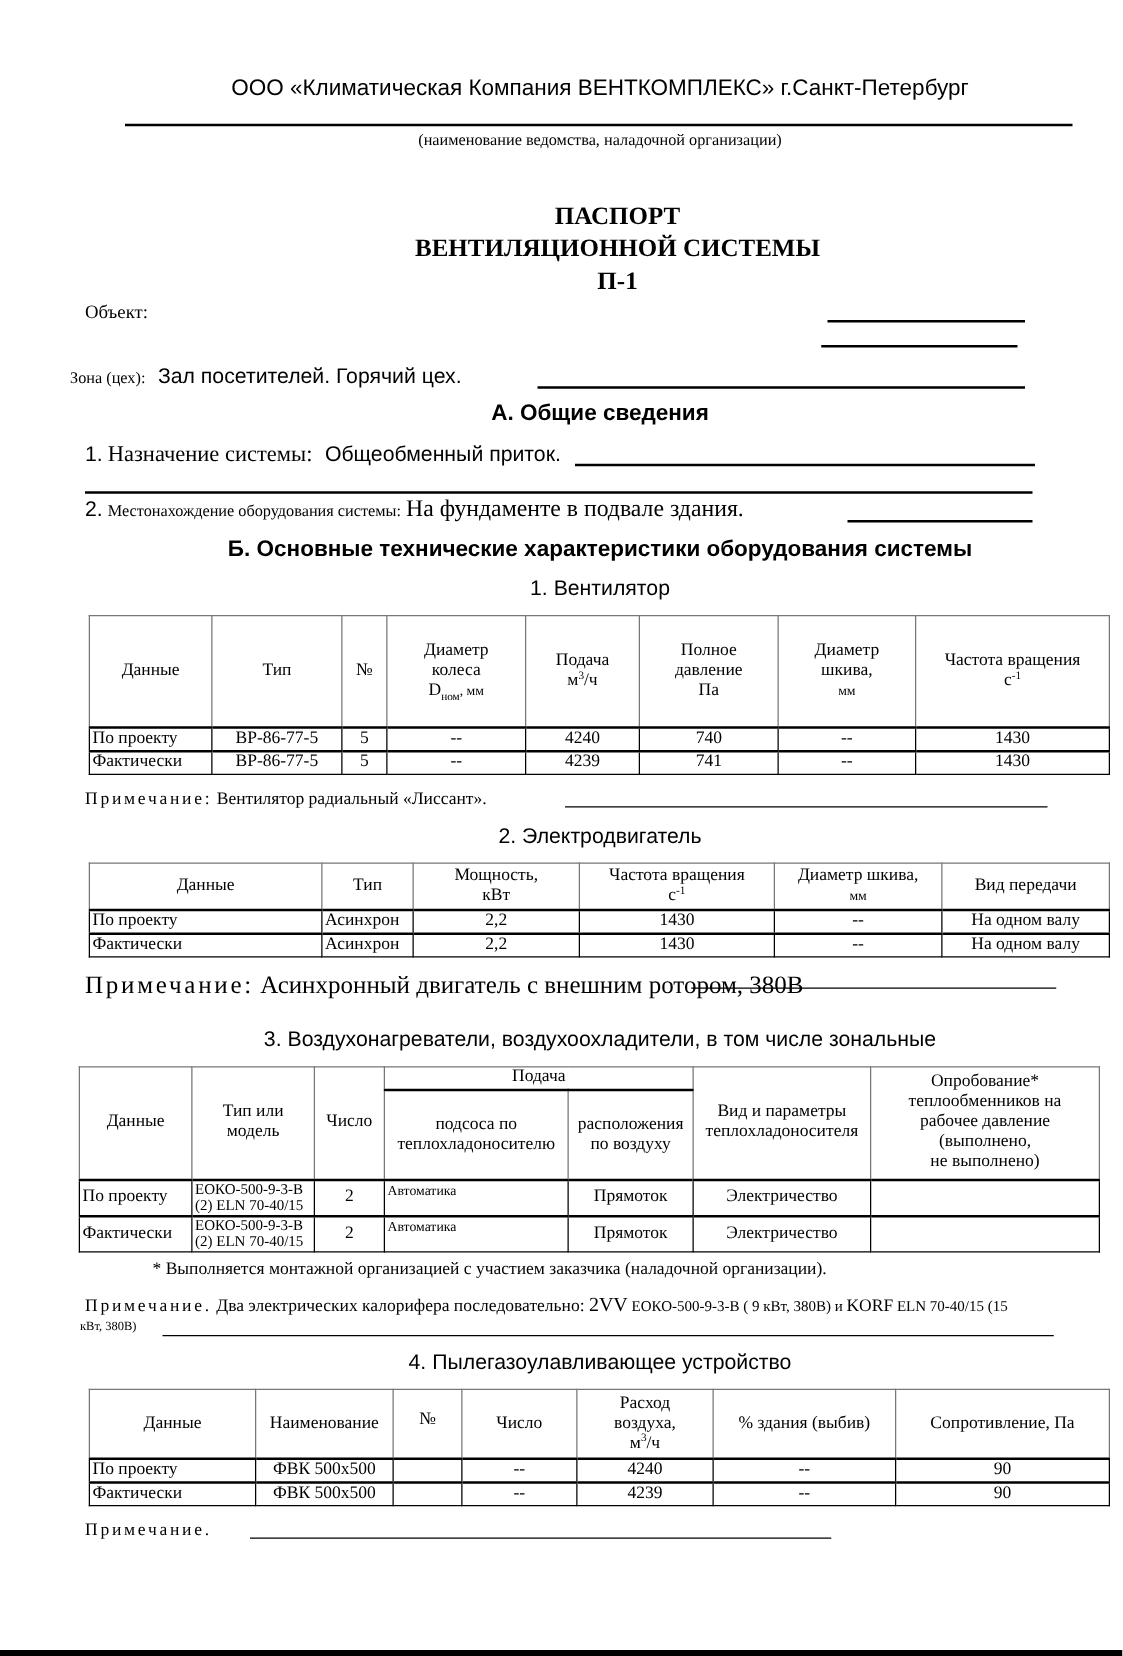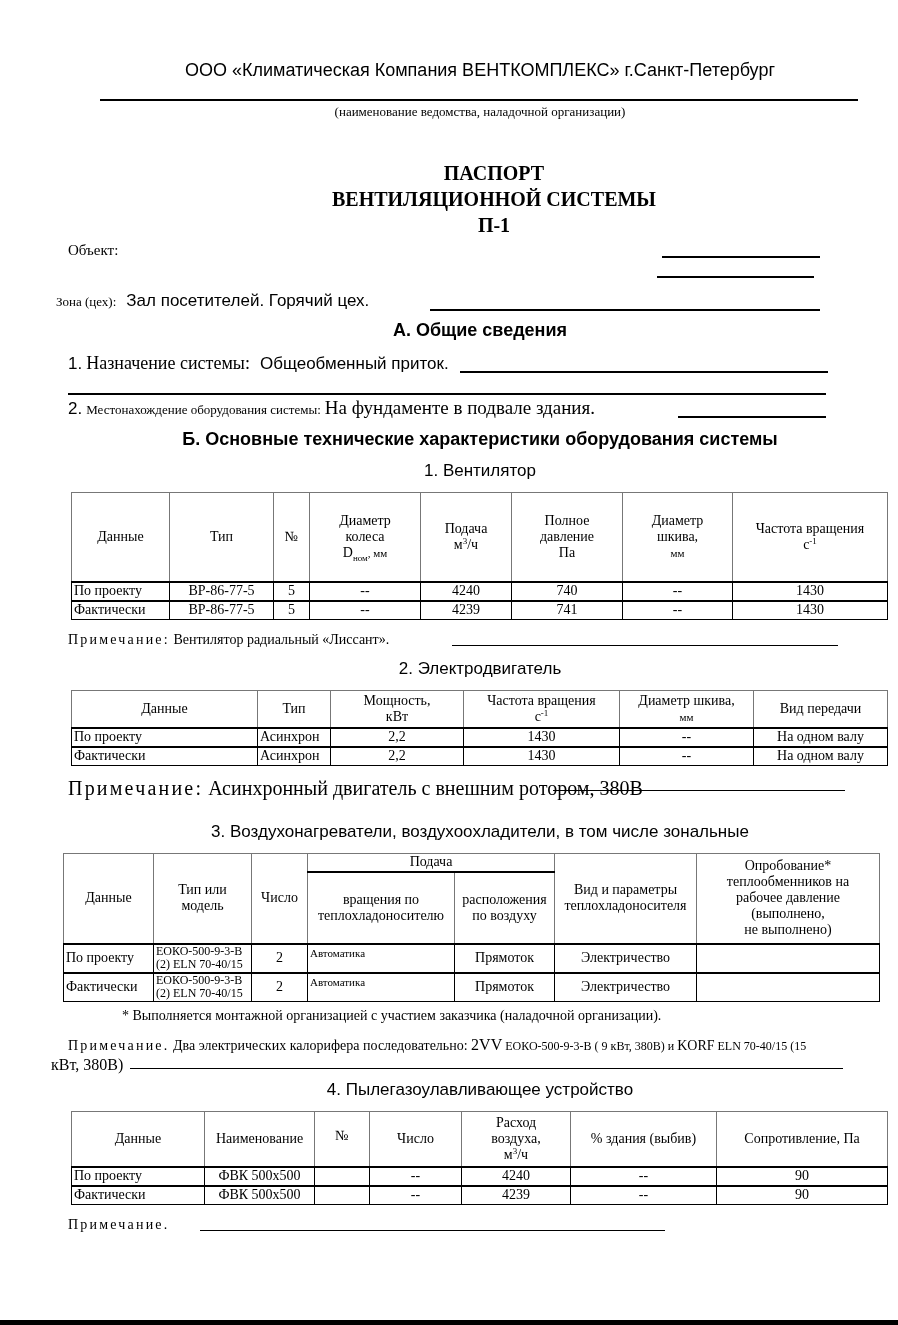--- a/index.html
+++ b/index.html
@@ -211,21 +211,21 @@
     <th rowspan="2">
       <div>Опробование*</div>
       <div>теплообменников на</div>
       <div>рабочее давление</div>
       <div>(выполнено,</div>
       <div>не выполнено)</div>
     </th>
   </tr>
   <tr style="height:72px;">
     <th>
-      <div>вращения по</div>
+      <div>подсоса по</div>
       <div>теплохладоносителю</div>
     </th>
     <th>
       <div>расположения</div>
       <div>по воздуху</div>
     </th>
   </tr>
   <tr class="r1" style="height:29px;">
     <td class="left">По проекту</td>
     <td class="left" style="font-size:12px; line-height:13px;">
@@ -250,21 +250,21 @@
     <td>Электричество</td>
     <td></td>
   </tr>
 </tbody>
   </table>
 <div class="abs serif" style="left:90px; top:1008px; font-size:14px; white-space:nowrap;margin-left:32px;">* Выполняется монтажной организацией с участием заказчика (наладочной организации).</div>
 <div class="abs serif" style="left:68px; top:1035px; width:830px; font-size:14px; line-height:20px;">
   <span class="spaced">Примечание.</span>
   <span>Два электрических калорифера последовательно: </span><span style="font-size:16px;">2VV</span><span style="font-size:12px;"> ЕОКО-500-9-3-В ( 9 кВт, 380В) и </span><span style="font-size:14px;">KORF</span><span style="font-size:12px;"> ELN 70-40/15 (15</span>
 </div>
-<div class="abs serif" style="left:51px; top:1056px; font-size:16px;">кВт, 380В)</div>
+<div class="abs serif" style="left:64px; top:1056px; font-size:10px;">кВт, 380В)</div>
 <div class="uline" style="left:130px; width:713px; top:1068px; border-bottom-width:1.5px;"></div>
 
 <div class="abs sans" style="left:0; width:960px; top:1080px; font-size:17px; text-align:center;">4. Пылегазоулавливающее устройство</div>
 <table class="tbl" style="left:71px; top:1111px; width:817px;">
   <colgroup>
       <col style="width:133px">
       <col style="width:110px">
       <col style="width:55px">
       <col style="width:92px">
       <col style="width:109px">

